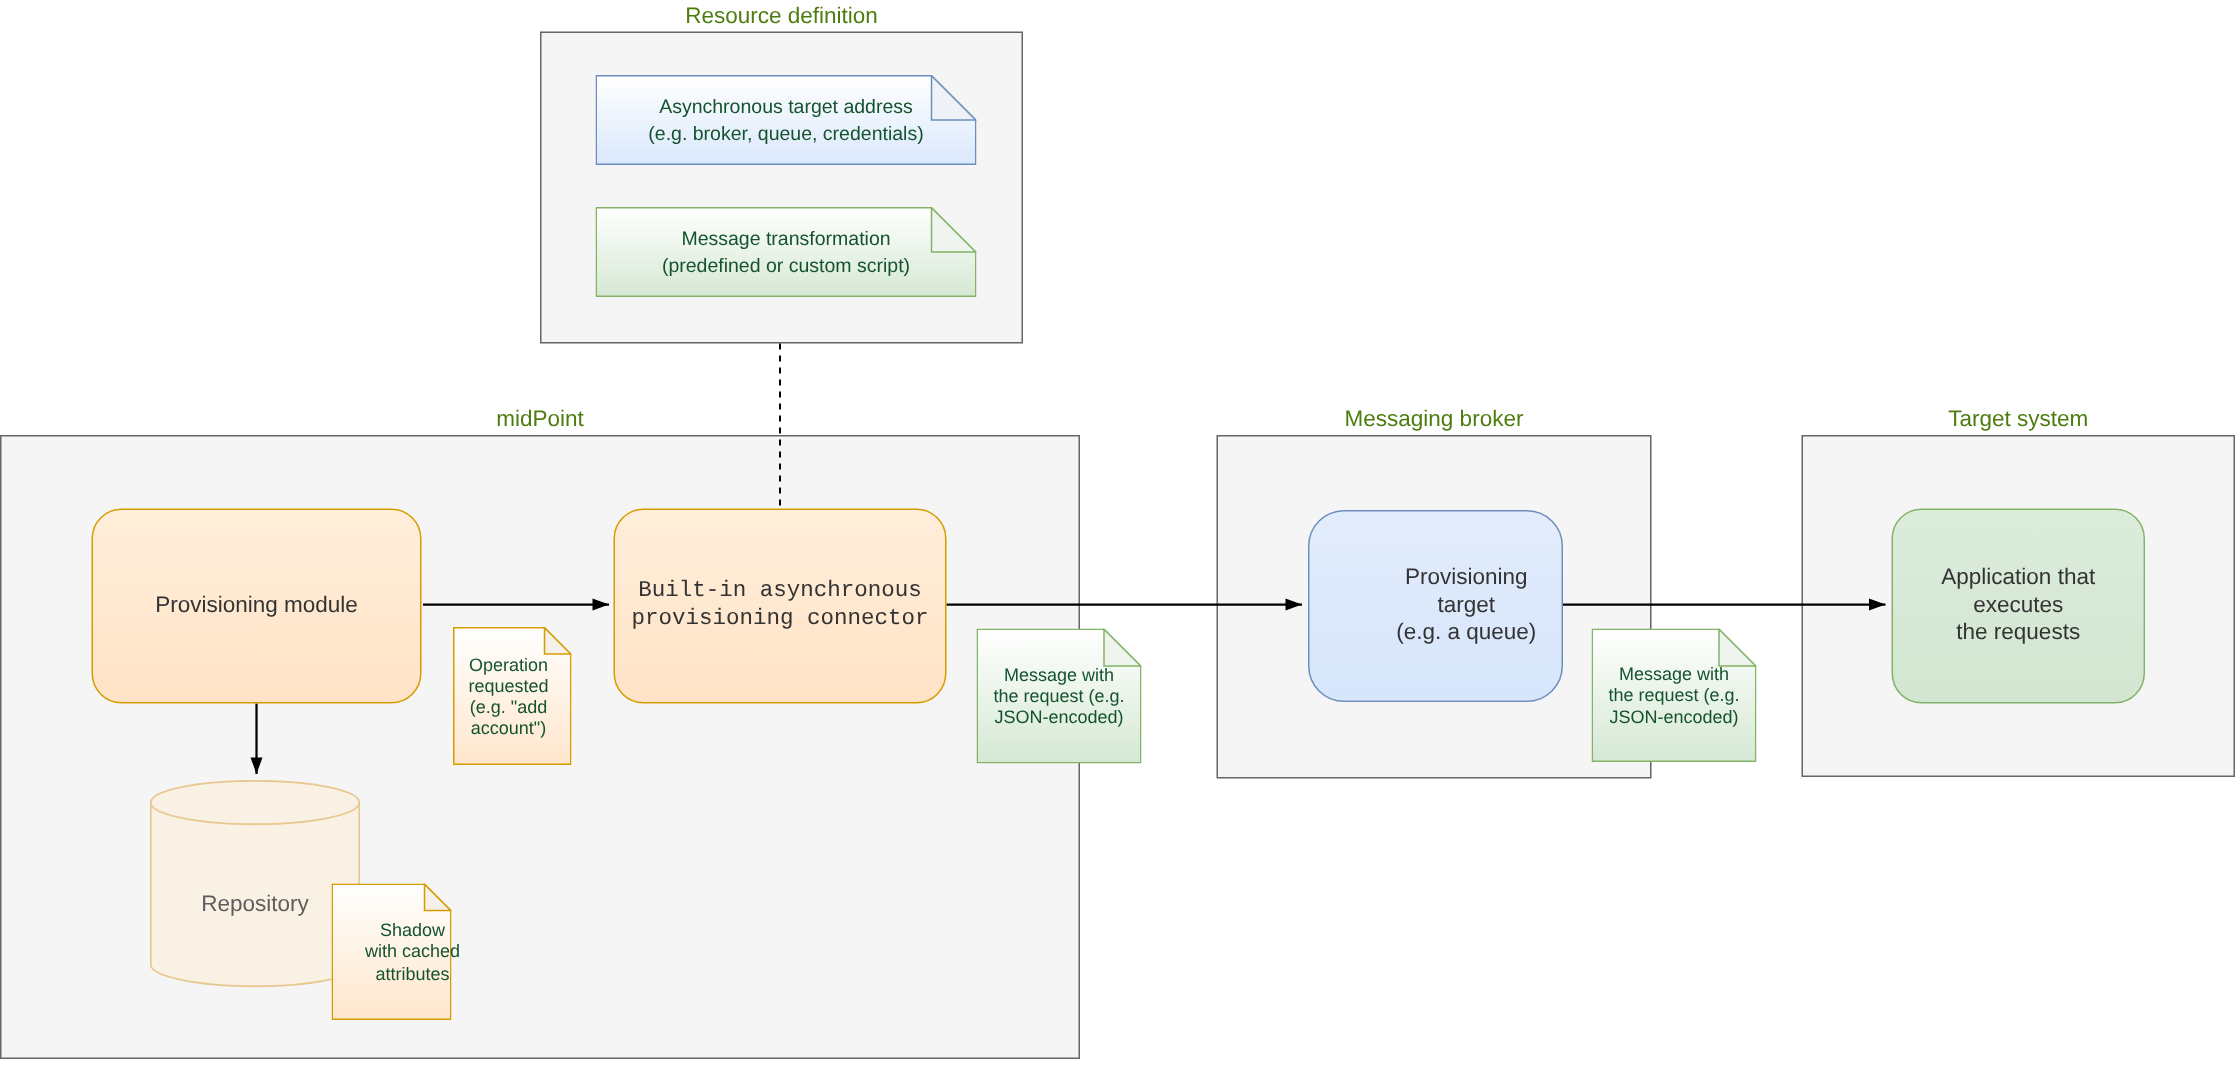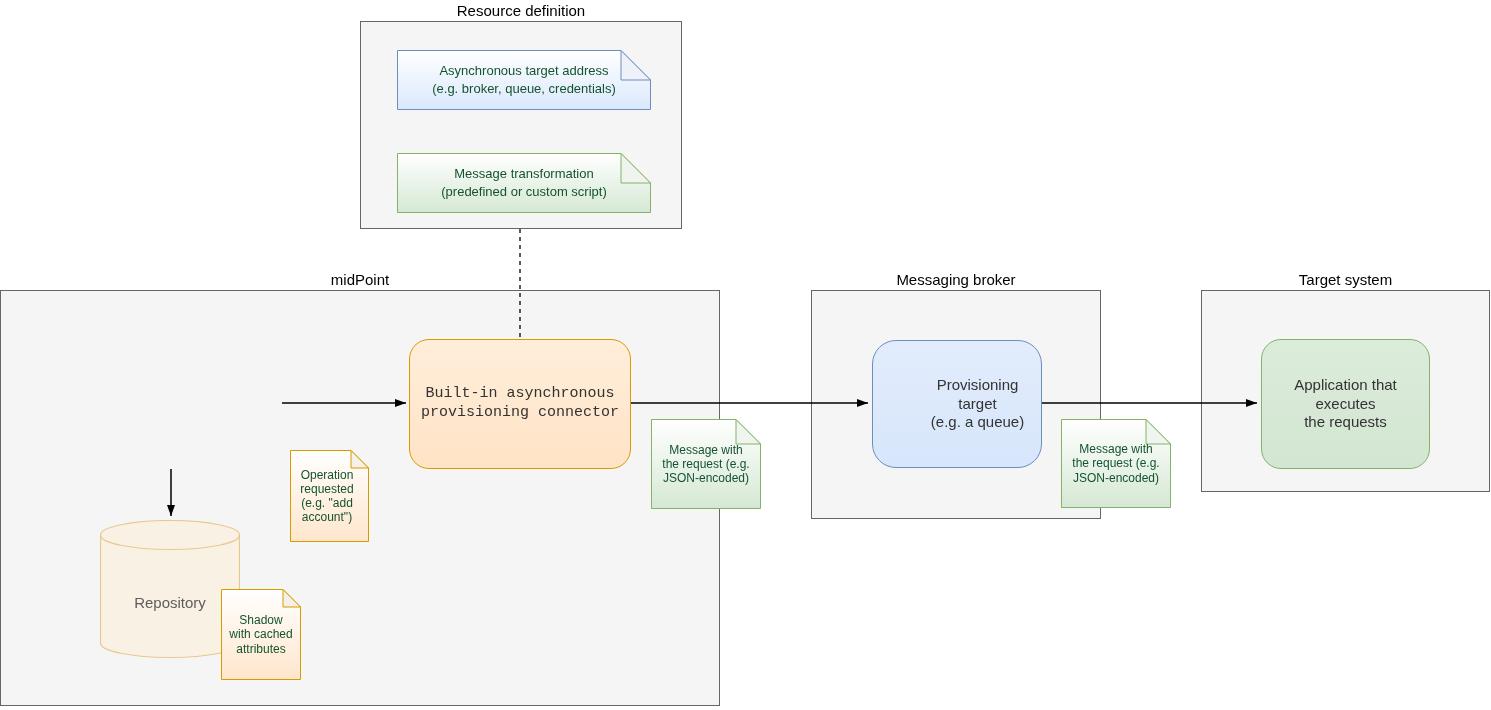--- a/index.html
+++ b/index.html
@@ -3,21 +3,21 @@
 <meta charset="utf-8">
 <style>
   html,body{margin:0;padding:0;background:#ffffff;}
   .canvas{
     position:relative;width:1491px;height:710px;background:#ffffff;
     font-family:"Liberation Sans",sans-serif;color:#333;overflow:hidden;
   }
   .group{position:absolute;background:#f5f5f5;border:1px solid #666666;box-sizing:border-box;}
   .group-title{
     position:absolute;top:-20px;left:0;right:0;height:18px;
-    text-align:center;font-size:15px;line-height:18px;color:#000000;white-space:nowrap;
+    text-align:center;font-size:15px;line-height:18px;color:#4d7c0f;white-space:nowrap;
   }
   .node{
     position:absolute;box-sizing:border-box;display:flex;align-items:center;justify-content:center;
     text-align:center;font-size:15px;line-height:1.25;color:#333;white-space:pre-line;padding:4px;
   }
   .node.orange{background:linear-gradient(180deg,#ffeeda 0%,#ffe3c6 100%);border:1px solid #d79b00;border-radius:20px;}
   .node.blue{background:linear-gradient(180deg,#e2ecfc 0%,#d7e6fb 100%);border:1px solid #6c8ebf;border-radius:24px;padding-left:45px;}
   .node.green{background:linear-gradient(180deg,#dcecdb 0%,#d2e6d1 100%);border:1px solid #82b366;border-radius:20px;}
   .note{position:absolute;}
   .note svg{position:absolute;left:0;top:0;display:block;}
@@ -61,37 +61,38 @@
 
   <div class="group" style="left:360px;top:21px;width:322px;height:208px;">
     <div class="group-title">Resource definition</div>
   </div>
   <div class="group" style="left:0px;top:290px;width:720px;height:416px;">
     <div class="group-title">midPoint</div>
   </div>
   <div class="group" style="left:811px;top:290px;width:290px;height:229px;">
     <div class="group-title">Messaging broker</div>
   </div>
-  <div class="group" style="left:1201px;top:290px;width:289px;height:202px;">
+  <div class="group" style="left:1201px;top:290px;width:289px;height:228px;">
     <div class="group-title">Target system</div>
   </div>
 
   <svg class="edges" width="1491" height="710">
     <defs>
       <marker id="arrow" markerUnits="userSpaceOnUse" markerWidth="13" markerHeight="10" refX="12" refY="5" orient="auto">
         <path d="M1,1 L12,5 L1,9 Z" fill="#000"></path>
       </marker>
     </defs>
     <line x1="282" y1="403" x2="406" y2="403" marker-end="url(#arrow)"></line>
     <line x1="631" y1="403" x2="868" y2="403" marker-end="url(#arrow)"></line>
     <line x1="1042" y1="403" x2="1257" y2="403" marker-end="url(#arrow)"></line>
     <line x1="171" y1="469" x2="171" y2="516" marker-end="url(#arrow)"></line>
     <line class="dashed" x1="520" y1="229" x2="520" y2="339"></line>
   </svg>
 
+  <div class="node orange" style="left:61px;top:339px;width:220px;height:130px;">Provisioning module</div>
 
   <div class="node orange" style="left:409px;top:339px;width:222px;height:130px;font-family:Liberation Mono, monospace;">Built-in asynchronous
 provisioning connector</div>
 
   <div class="node blue" style="left:872px;top:340px;width:170px;height:128px;">Provisioning target
 (e.g. a queue)</div>
 
   <div class="node green" style="left:1261px;top:339px;width:169px;height:130px;">Application that
 executes
 the requests</div>
@@ -107,41 +108,41 @@
 
   <div class="note note-lg" style="left:397px;top:50px;width:254px;height:60px;">
     <svg width="254" height="60" viewBox="0 0 254 60">
       <path d="M0.5,0.5 L224,0.5 L253.5,30 L253.5,59.5 L0.5,59.5 Z" fill="url(#gradBlue)" stroke="#6c8ebf"></path>
       <path d="M224,0.5 L224,30 L253.5,30 Z" fill="#eef1f7" stroke="#6c8ebf"></path>
     </svg>
     <div class="note-label">Asynchronous target address
 (e.g. broker, queue, credentials)</div>
   </div>
 
-  <div class="note note-lg" style="left:397px;top:138px;width:254px;height:60px;margin-top:15px;">
+  <div class="note note-lg" style="left:397px;top:138px;width:254px;height:60px;">
     <svg width="254" height="60" viewBox="0 0 254 60">
       <path d="M0.5,0.5 L224,0.5 L253.5,30 L253.5,59.5 L0.5,59.5 Z" fill="url(#gradGreen)" stroke="#82b366"></path>
       <path d="M224,0.5 L224,30 L253.5,30 Z" fill="#eff4ee" stroke="#82b366"></path>
     </svg>
     <div class="note-label">Message transformation
 (predefined or custom script)</div>
   </div>
 
-  <div class="note" style="left:290px;top:418px;width:74px;height:92px;margin-top:32px;">
+  <div class="note" style="left:302px;top:418px;width:74px;height:92px;">
     <svg width="79" height="92" viewBox="0 0 79 92">
       <path d="M0.5,0.5 L61,0.5 L78.5,18 L78.5,91.5 L0.5,91.5 Z" fill="url(#gradOrange)" stroke="#d79b00"></path>
       <path d="M61,0.5 L61,18 L78.5,18 Z" fill="#f5f1ea" stroke="#d79b00"></path>
     </svg>
     <div class="note-label">Operation
 requested
 (e.g. "add
 account")</div>
   </div>
 
-  <div class="note" style="left:221px;top:589px;width:80px;height:91px;">
+  <div class="note" style="left:221px;top:589px;width:80px;height:91px;padding-left:28px;">
     <svg width="80" height="91" viewBox="0 0 80 91">
       <path d="M0.5,0.5 L62,0.5 L79.5,18 L79.5,90.5 L0.5,90.5 Z" fill="url(#gradOrange)" stroke="#d79b00"></path>
       <path d="M62,0.5 L62,18 L79.5,18 Z" fill="#f5f1ea" stroke="#d79b00"></path>
     </svg>
     <div class="note-label">Shadow
 with cached
 attributes</div>
   </div>
 
   <div class="note" style="left:651px;top:419px;width:110px;height:90px;">

